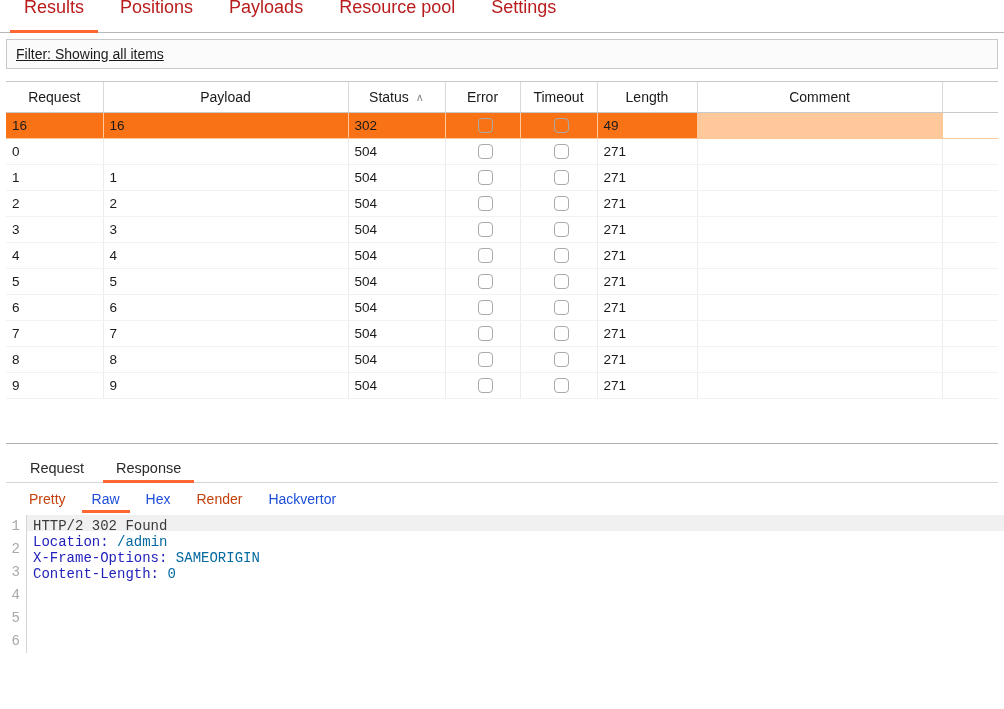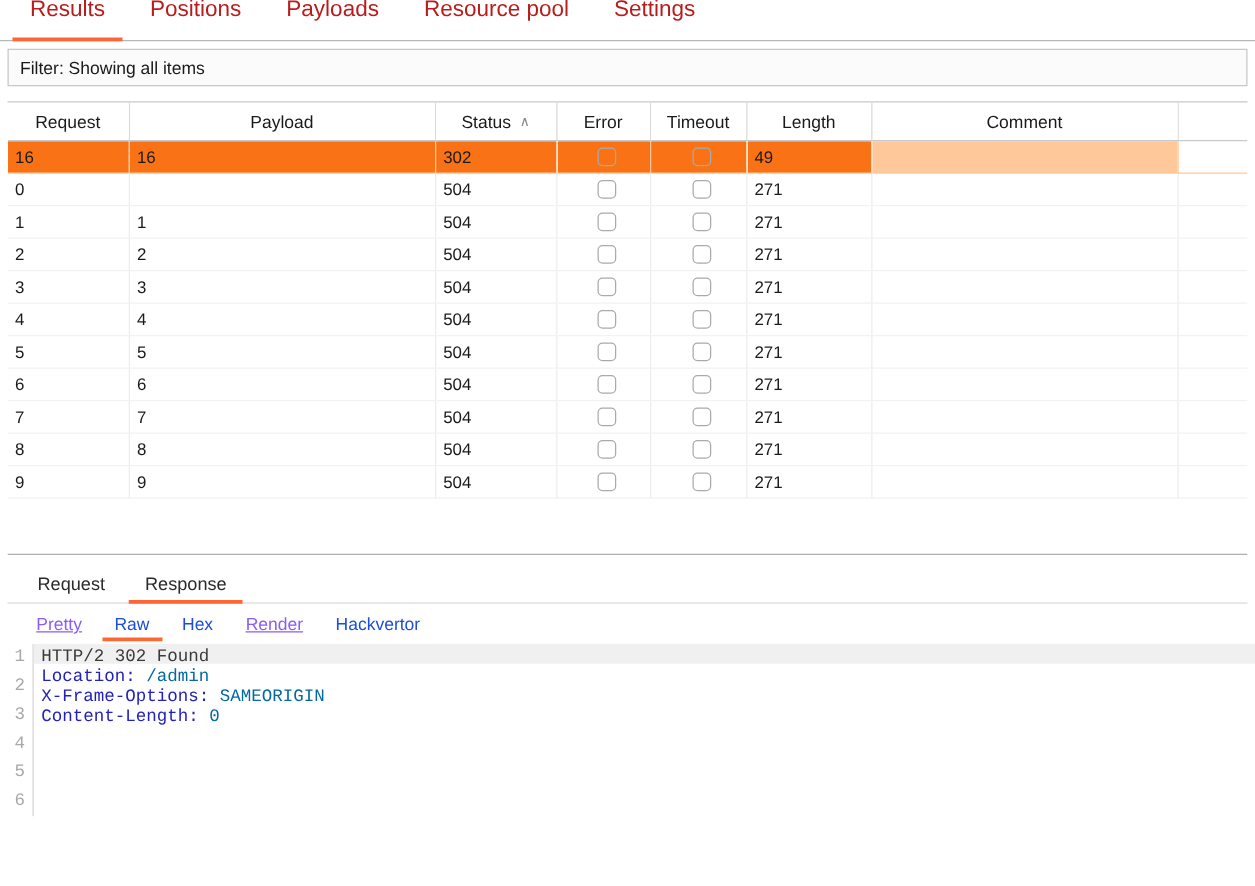--- a/index.html
+++ b/index.html
@@ -50,20 +50,21 @@
     margin: 6px 6px 12px 6px;
     height: 30px;
     border: 1px solid #c8c8c8;
     background: #fbfbfb;
     display: flex;
     align-items: center;
     padding-left: 9px;
     box-sizing: border-box;
     font-size: 14px;
     color: #1a1a1a;
+    text-decoration: underline;
   }
 
   
   .table-wrap {
     margin: 8px 6px 0 6px;
     height: 366px;
     position: relative;
     overflow: hidden;
     border-top: 1px solid #c9c9c9;
     box-sizing: border-box;
@@ -172,21 +173,21 @@
     padding-left: 10px;
     box-sizing: border-box;
   }
   .view-tab {
     padding: 0 13px 7px 13px;
     font-size: 14px;
     color: #1d4ed8;
     position: relative;
     line-height: 1;
   }
-  .view-tab.dim { color: #8b5cf6; text-decoration: underline; }
+  .view-tab.dim { color: #c2410c; }
   .view-tab.active::after {
     content: "";
     position: absolute;
     left: 3px; right: 3px; bottom: 0px;
     height: 3px;
     background: #ff6633;
   }
 
   
   .editor {

